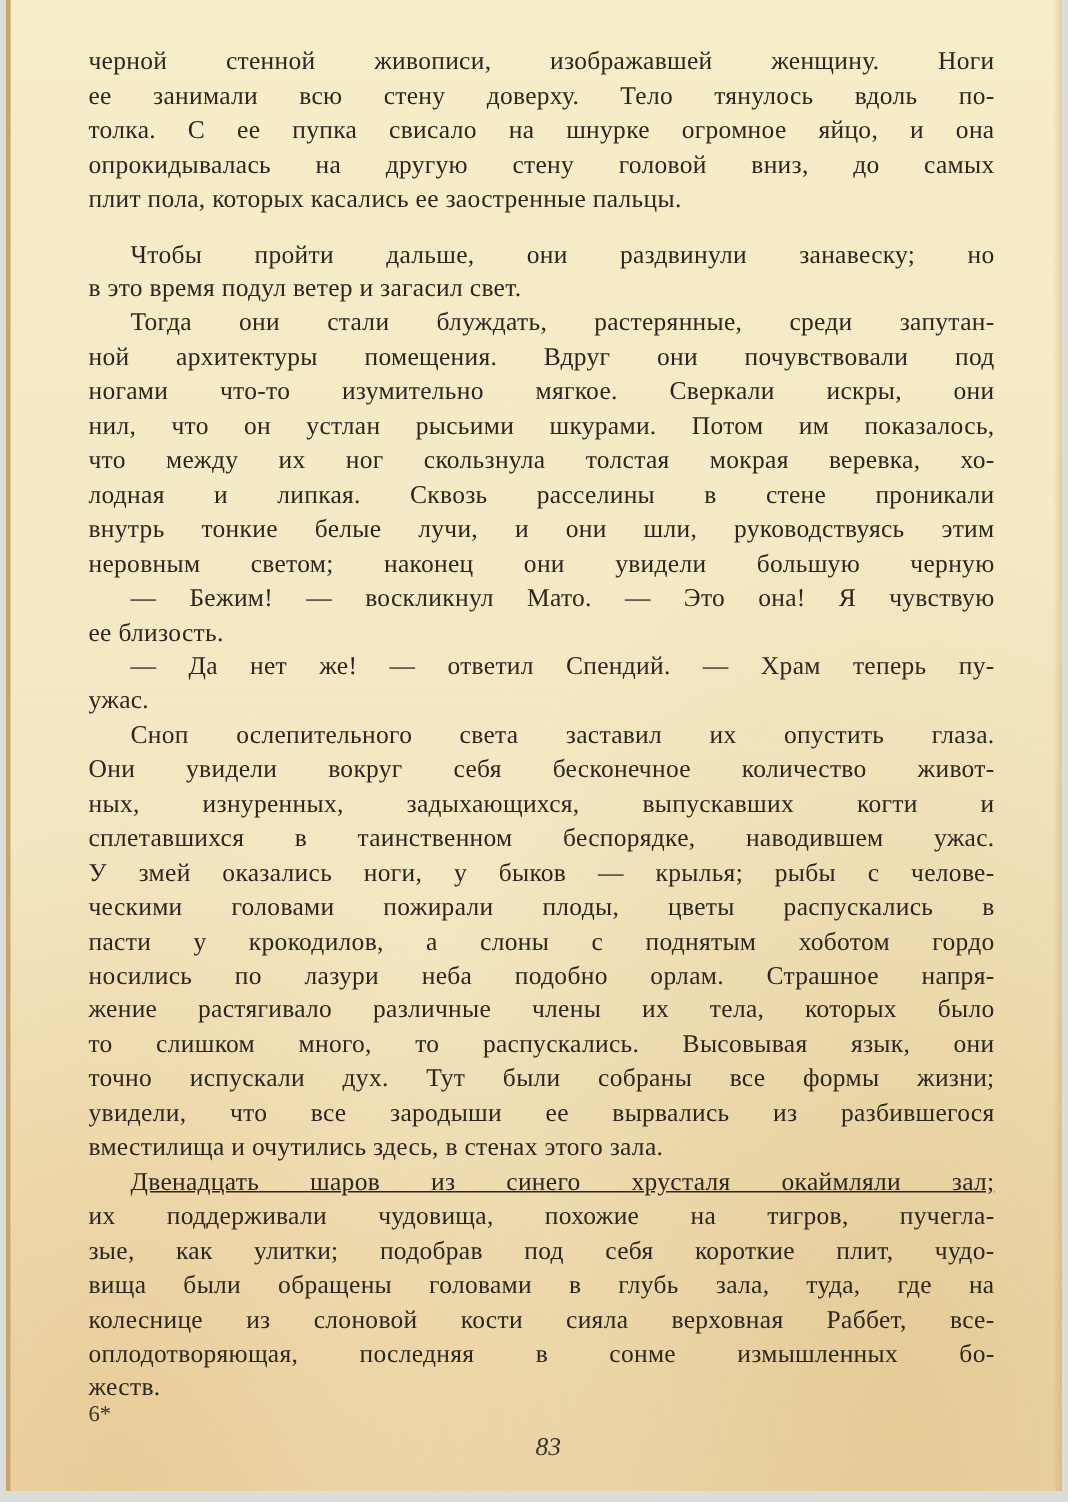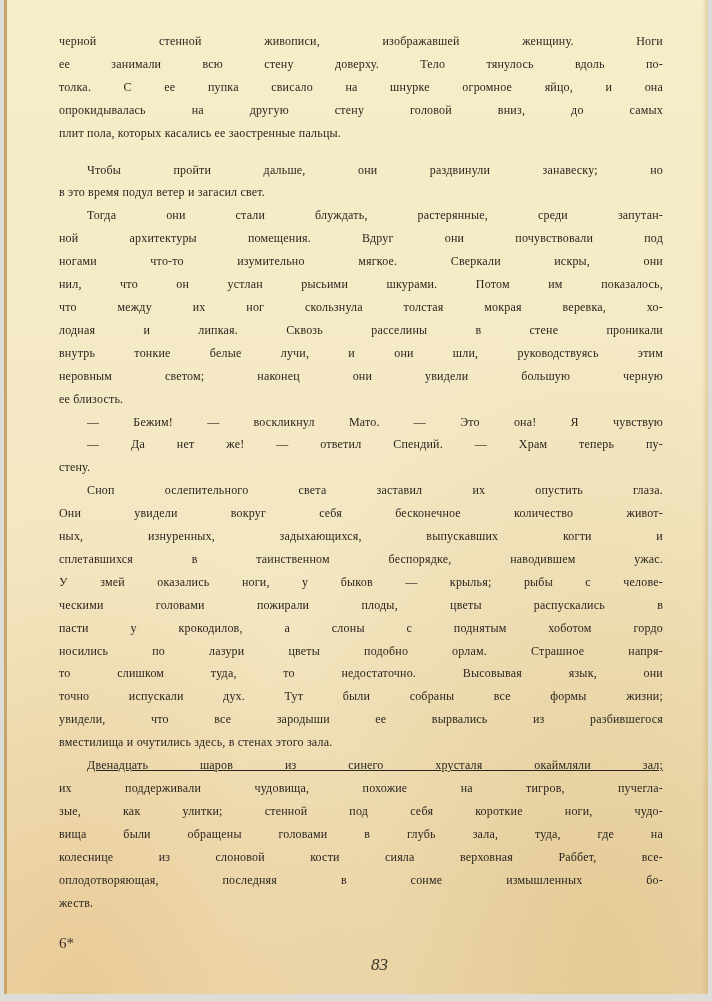--- a/index.html
+++ b/index.html
@@ -17,33 +17,33 @@
     border-left: 3px solid #caa56a;
     box-sizing: border-box;
   }
   .page::after {
     content: ""; position: absolute; right: 0; top: 0; bottom: 0; width: 6px;
     background: linear-gradient(90deg, rgba(0,0,0,0), rgba(190,150,90,0.35));
   }
   .text {
     position: absolute; left: 52px; top: 30px; width: 604px;
     color: #2b2620;
-    font-size: 12px; line-height: 22.9px;
+    font-size: 17px; line-height: 22.9px;
     text-align: justify; hyphens: none;
     letter-spacing: 0.2px;
   }
   .para { margin: 0; text-indent: 0; }
   .para .line { display: block; text-align: justify; text-align-last: justify; white-space: nowrap; }
   .para .line.last { text-align-last: left; }
   .sig {
     position: absolute; left: 52px; top: 935px;
     font-size: 15px; color: #3a332a;
   }
   .pagenum {
-    position: absolute; left: 364px; top: 955px;
+    position: absolute; left: 350px; top: 955px;
     font-size: 17px; font-style: italic; color: #3a332a;
   }
 </style>
 </head>
 <body>
 
 <div class="page">
   <div class="text" id="text">
       <div class="para">
         <span class="line">черной стенной живописи, изображавшей женщину. Ноги</span>
@@ -60,45 +60,46 @@
         <span class="line" style="padding-left: 28px; font-family: Liberation Serif, serif;">Тогда они стали блуждать, растерянные, среди запутан-</span>
         <span class="line">ной архитектуры помещения. Вдруг они почувствовали под</span>
         <span class="line">ногами что-то изумительно мягкое. Сверкали искры, они</span>
         <span class="line">нил, что он устлан рысьими шкурами. Потом им показалось,</span>
         <span class="line">что между их ног скользнула толстая мокрая веревка, хо-</span>
         <span class="line">лодная и липкая. Сквозь расселины в стене проникали</span>
         <span class="line">внутрь тонкие белые лучи, и они шли, руководствуясь этим</span>
         <span class="line">неровным светом; наконец они увидели большую черную</span>
       </div>
       <div class="para">
+        <span class="line" style="padding-left: 28px;">— Бежим! — воскликнул Мато. — Это она! Я чувствую</span>
         <span class="line last">ее близость.</span>
-        <span class="line" style="padding-left: 28px;">— Бежим! — воскликнул Мато. — Это она! Я чувствую</span>
       </div>
       <div class="para">
         <span class="line" style="padding-left: 28px;">— Да нет же! — ответил Спендий. — Храм теперь пу-</span>
-        <span class="line last">стену.</span>
+        <span class="line last">ужас.</span>
       </div>
       <div class="para">
         <span class="line" style="padding-left: 28px;">Сноп ослепительного света заставил их опустить глаза.</span>
         <span class="line">Они увидели вокруг себя бесконечное количество живот-</span>
         <span class="line">ных, изнуренных, задыхающихся, выпускавших когти и</span>
         <span class="line">сплетавшихся в таинственном беспорядке, наводившем ужас.</span>
         <span class="line">У змей оказались ноги, у быков — крылья; рыбы с челове-</span>
         <span class="line">ческими головами пожирали плоды, цветы распускались в</span>
         <span class="line">пасти у крокодилов, а слоны с поднятым хоботом гордо</span>
-        <span class="line">носились по лазури цветы подобно орлам. Страшное напря-</span>
-        <span class="line">то слишком туда, то недостаточно. Высовывая язык, они</span>
+        <span class="line">носились по лазури неба подобно орлам. Страшное напря-</span>
+        <span class="line">жение растягивало различные члены их тела, которых было</span>
+        <span class="line">то слишком много, то распускались. Высовывая язык, они</span>
         <span class="line">точно испускали дух. Тут были собраны все формы жизни;</span>
         <span class="line">увидели, что все зародыши ее вырвались из разбившегося</span>
         <span class="line last">вместилища и очутились здесь, в стенах этого зала.</span>
       </div>
       <div class="para">
         <span class="line" style="padding-left: 28px; text-decoration: underline;">Двенадцать шаров из синего хрусталя окаймляли зал;</span>
         <span class="line">их поддерживали чудовища, похожие на тигров, пучегла-</span>
-        <span class="line">зые, как улитки; стенной под себя короткие ноги, чудо-</span>
+        <span class="line">зые, как улитки; подобрав под себя короткие плит, чудо-</span>
         <span class="line">вища были обращены головами в глубь зала, туда, где на</span>
         <span class="line">колеснице из слоновой кости сияла верховная Раббет, все-</span>
         <span class="line">оплодотворяющая, последняя в сонме измышленных бо-</span>
         <span class="line last">жеств.</span>
       </div>
     </div>
   <div class="sig">6*</div>
   <div class="pagenum">83</div>
 </div>
 

